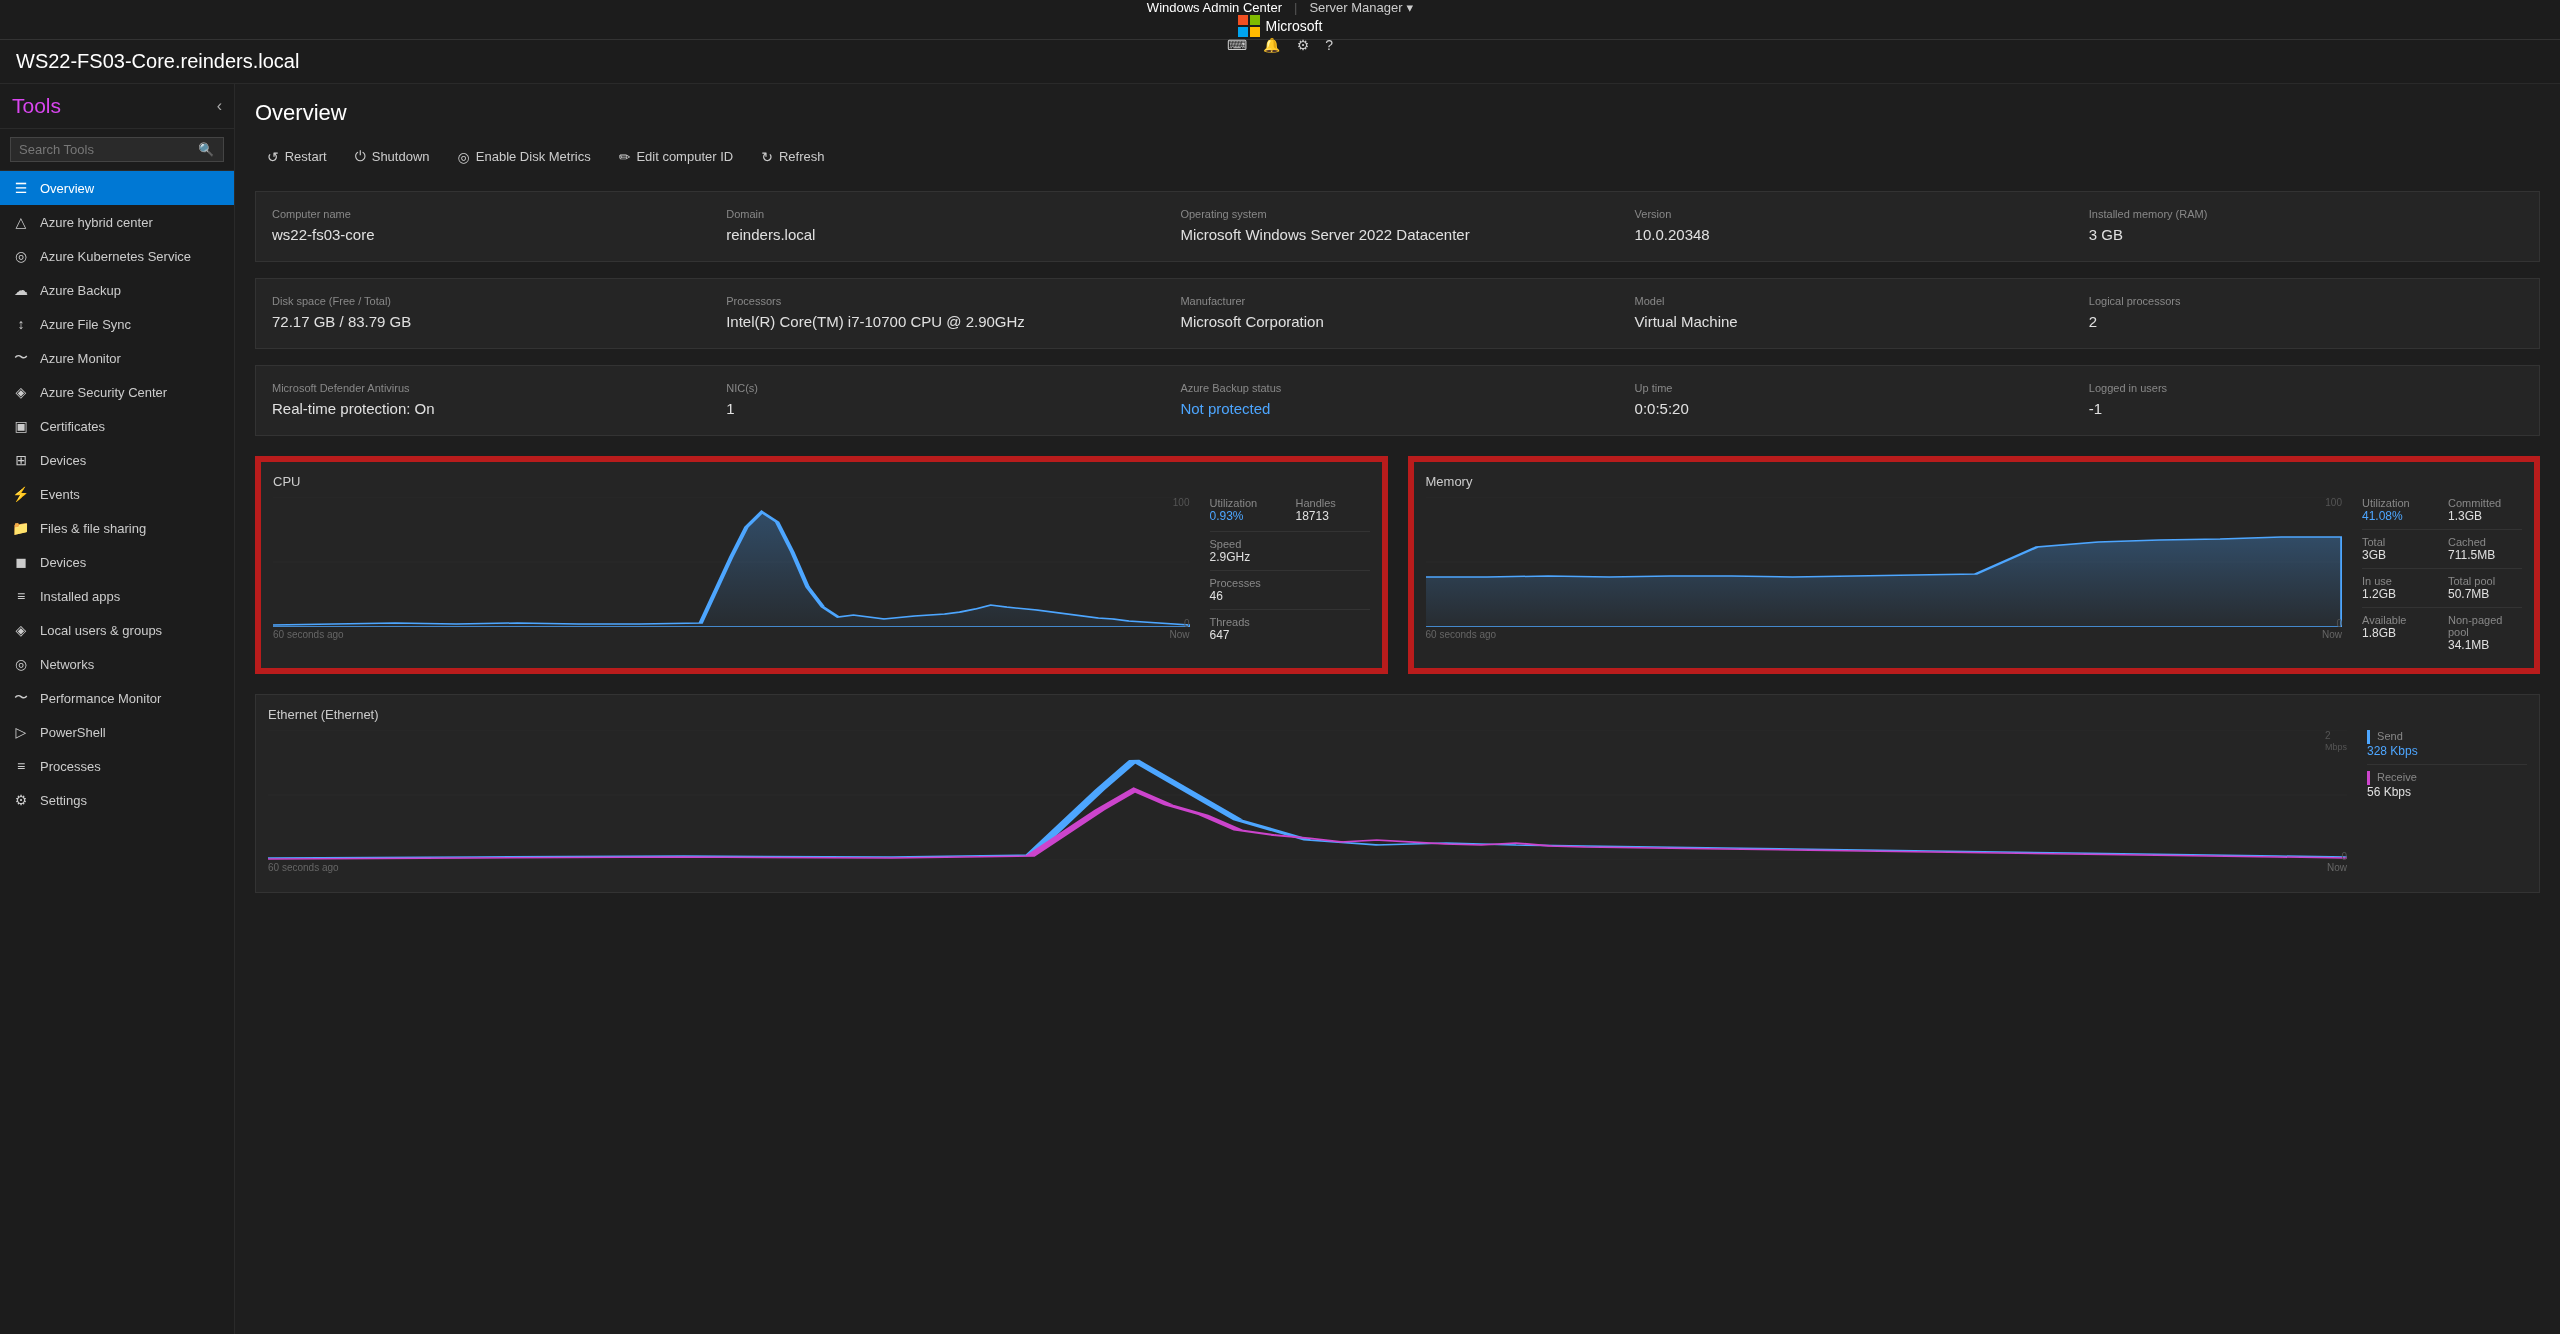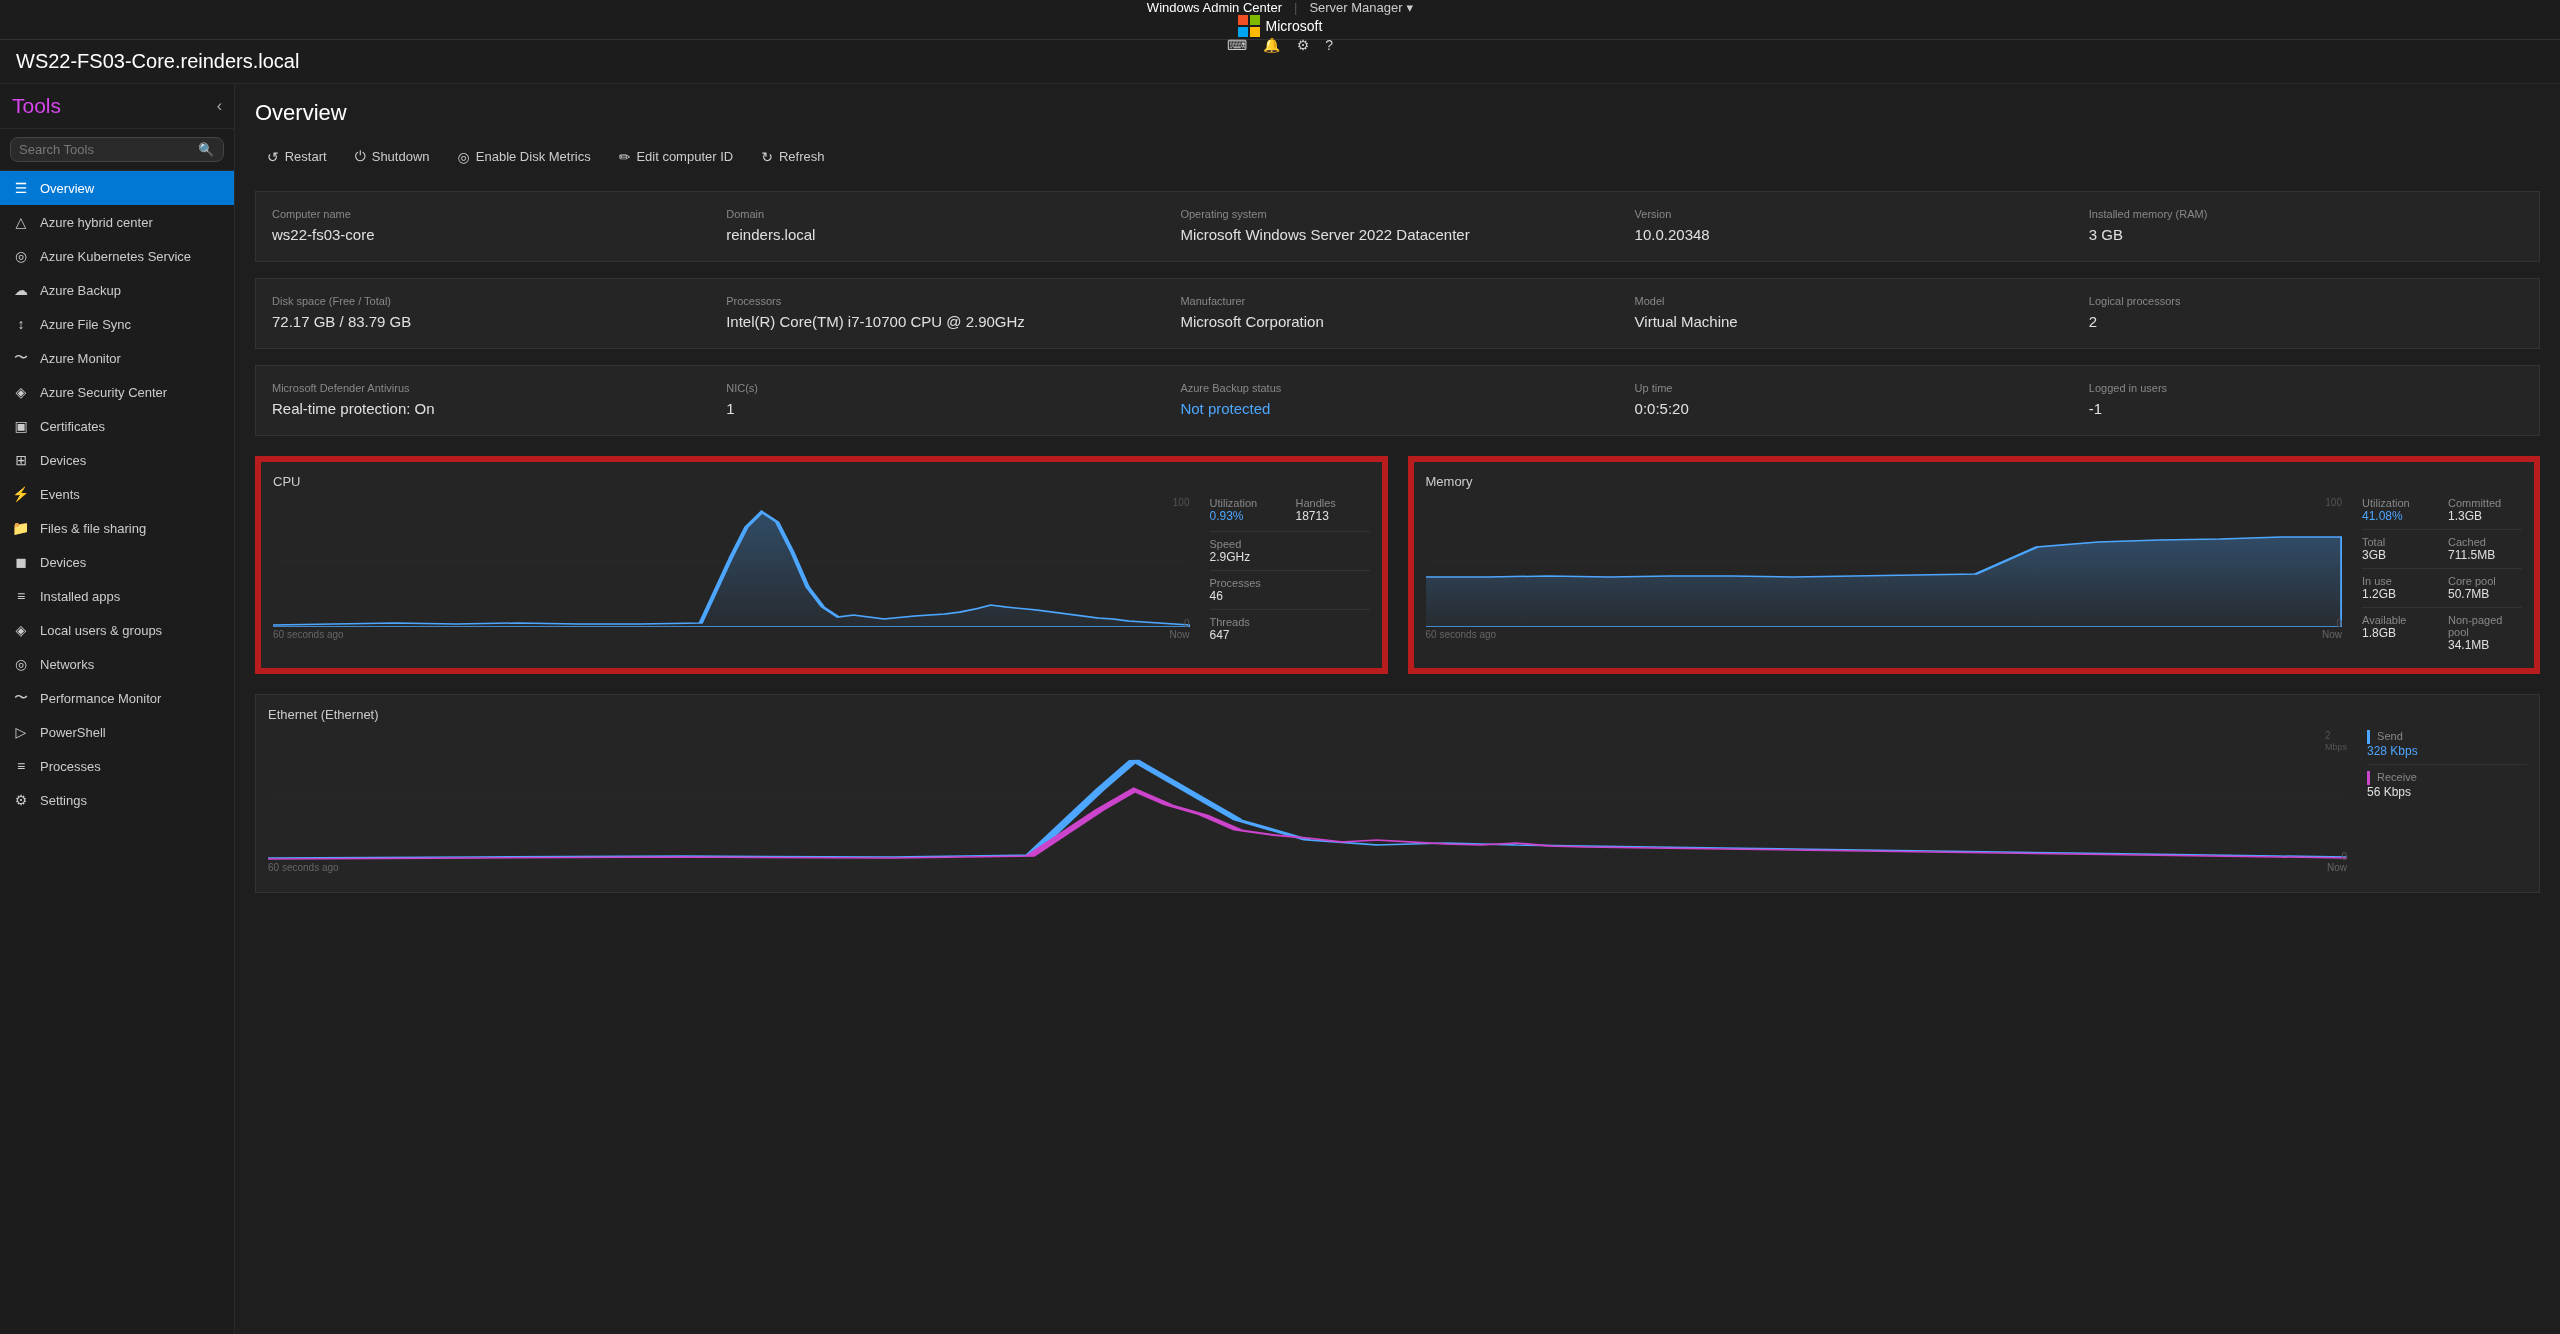--- a/index.html
+++ b/index.html
@@ -99,21 +99,21 @@
     .search-container {
       padding: 8px 10px;
       border-bottom: 1px solid #2a2a2a;
     }
     .search-input-wrap {
       display: flex;
       align-items: center;
       background: #2a2a2a;
       border: 1px solid #444;
       padding: 4px 8px;
-      border-radius: 8px;
+      border-radius: 0;
     }
     .search-input-wrap input {
       background: transparent;
       border: none;
       color: #ccc;
       outline: none;
       font-size: 13px;
       flex: 1;
       font-family: inherit;
     }
@@ -661,21 +661,21 @@
                 <div class="chart-stat-value">711.5MB</div>
               </div>
             </div>
             <hr class="stat-divider">
             <div class="chart-stat-row">
               <div class="chart-stat">
                 <div class="chart-stat-label">In use</div>
                 <div class="chart-stat-value">1.2GB</div>
               </div>
               <div class="chart-stat">
-                <div class="chart-stat-label">Core pool</div>
+                <div class="chart-stat-label">Total pool</div>
                 <div class="chart-stat-value">50.7MB</div>
               </div>
             </div>
             <hr class="stat-divider">
             <div class="chart-stat-row">
               <div class="chart-stat">
                 <div class="chart-stat-label">Available</div>
                 <div class="chart-stat-value">1.8GB</div>
               </div>
               <div class="chart-stat">

